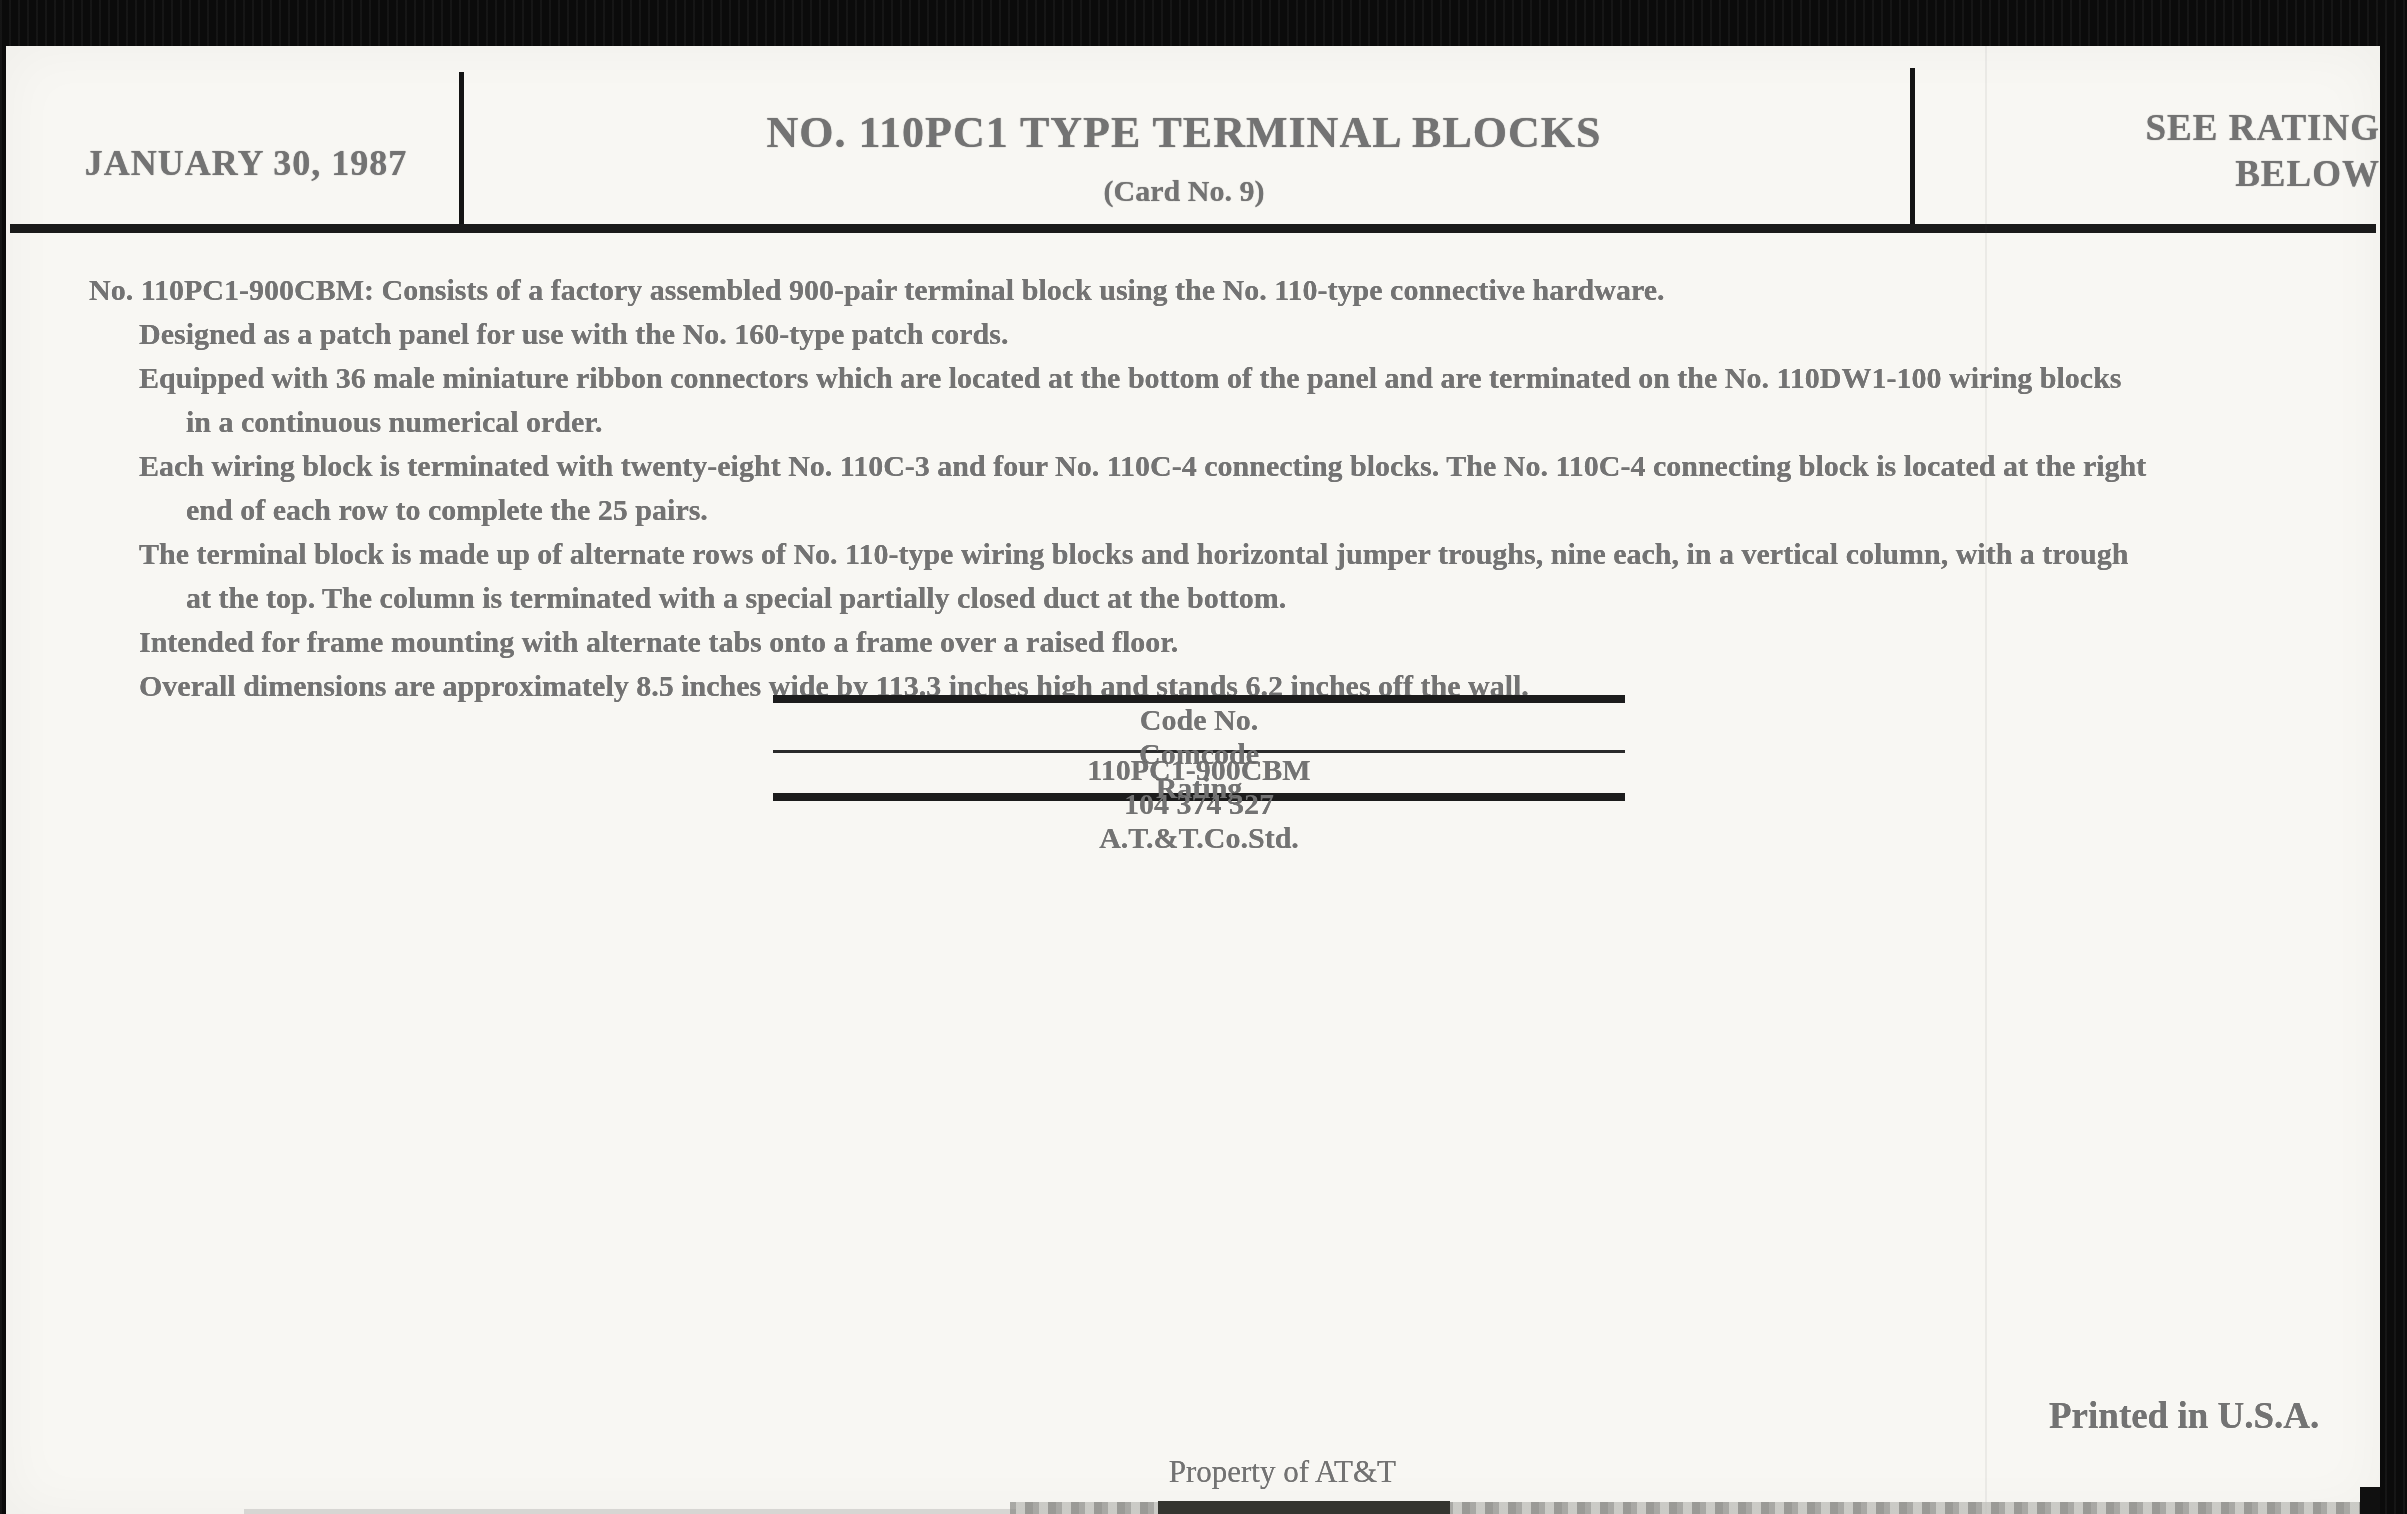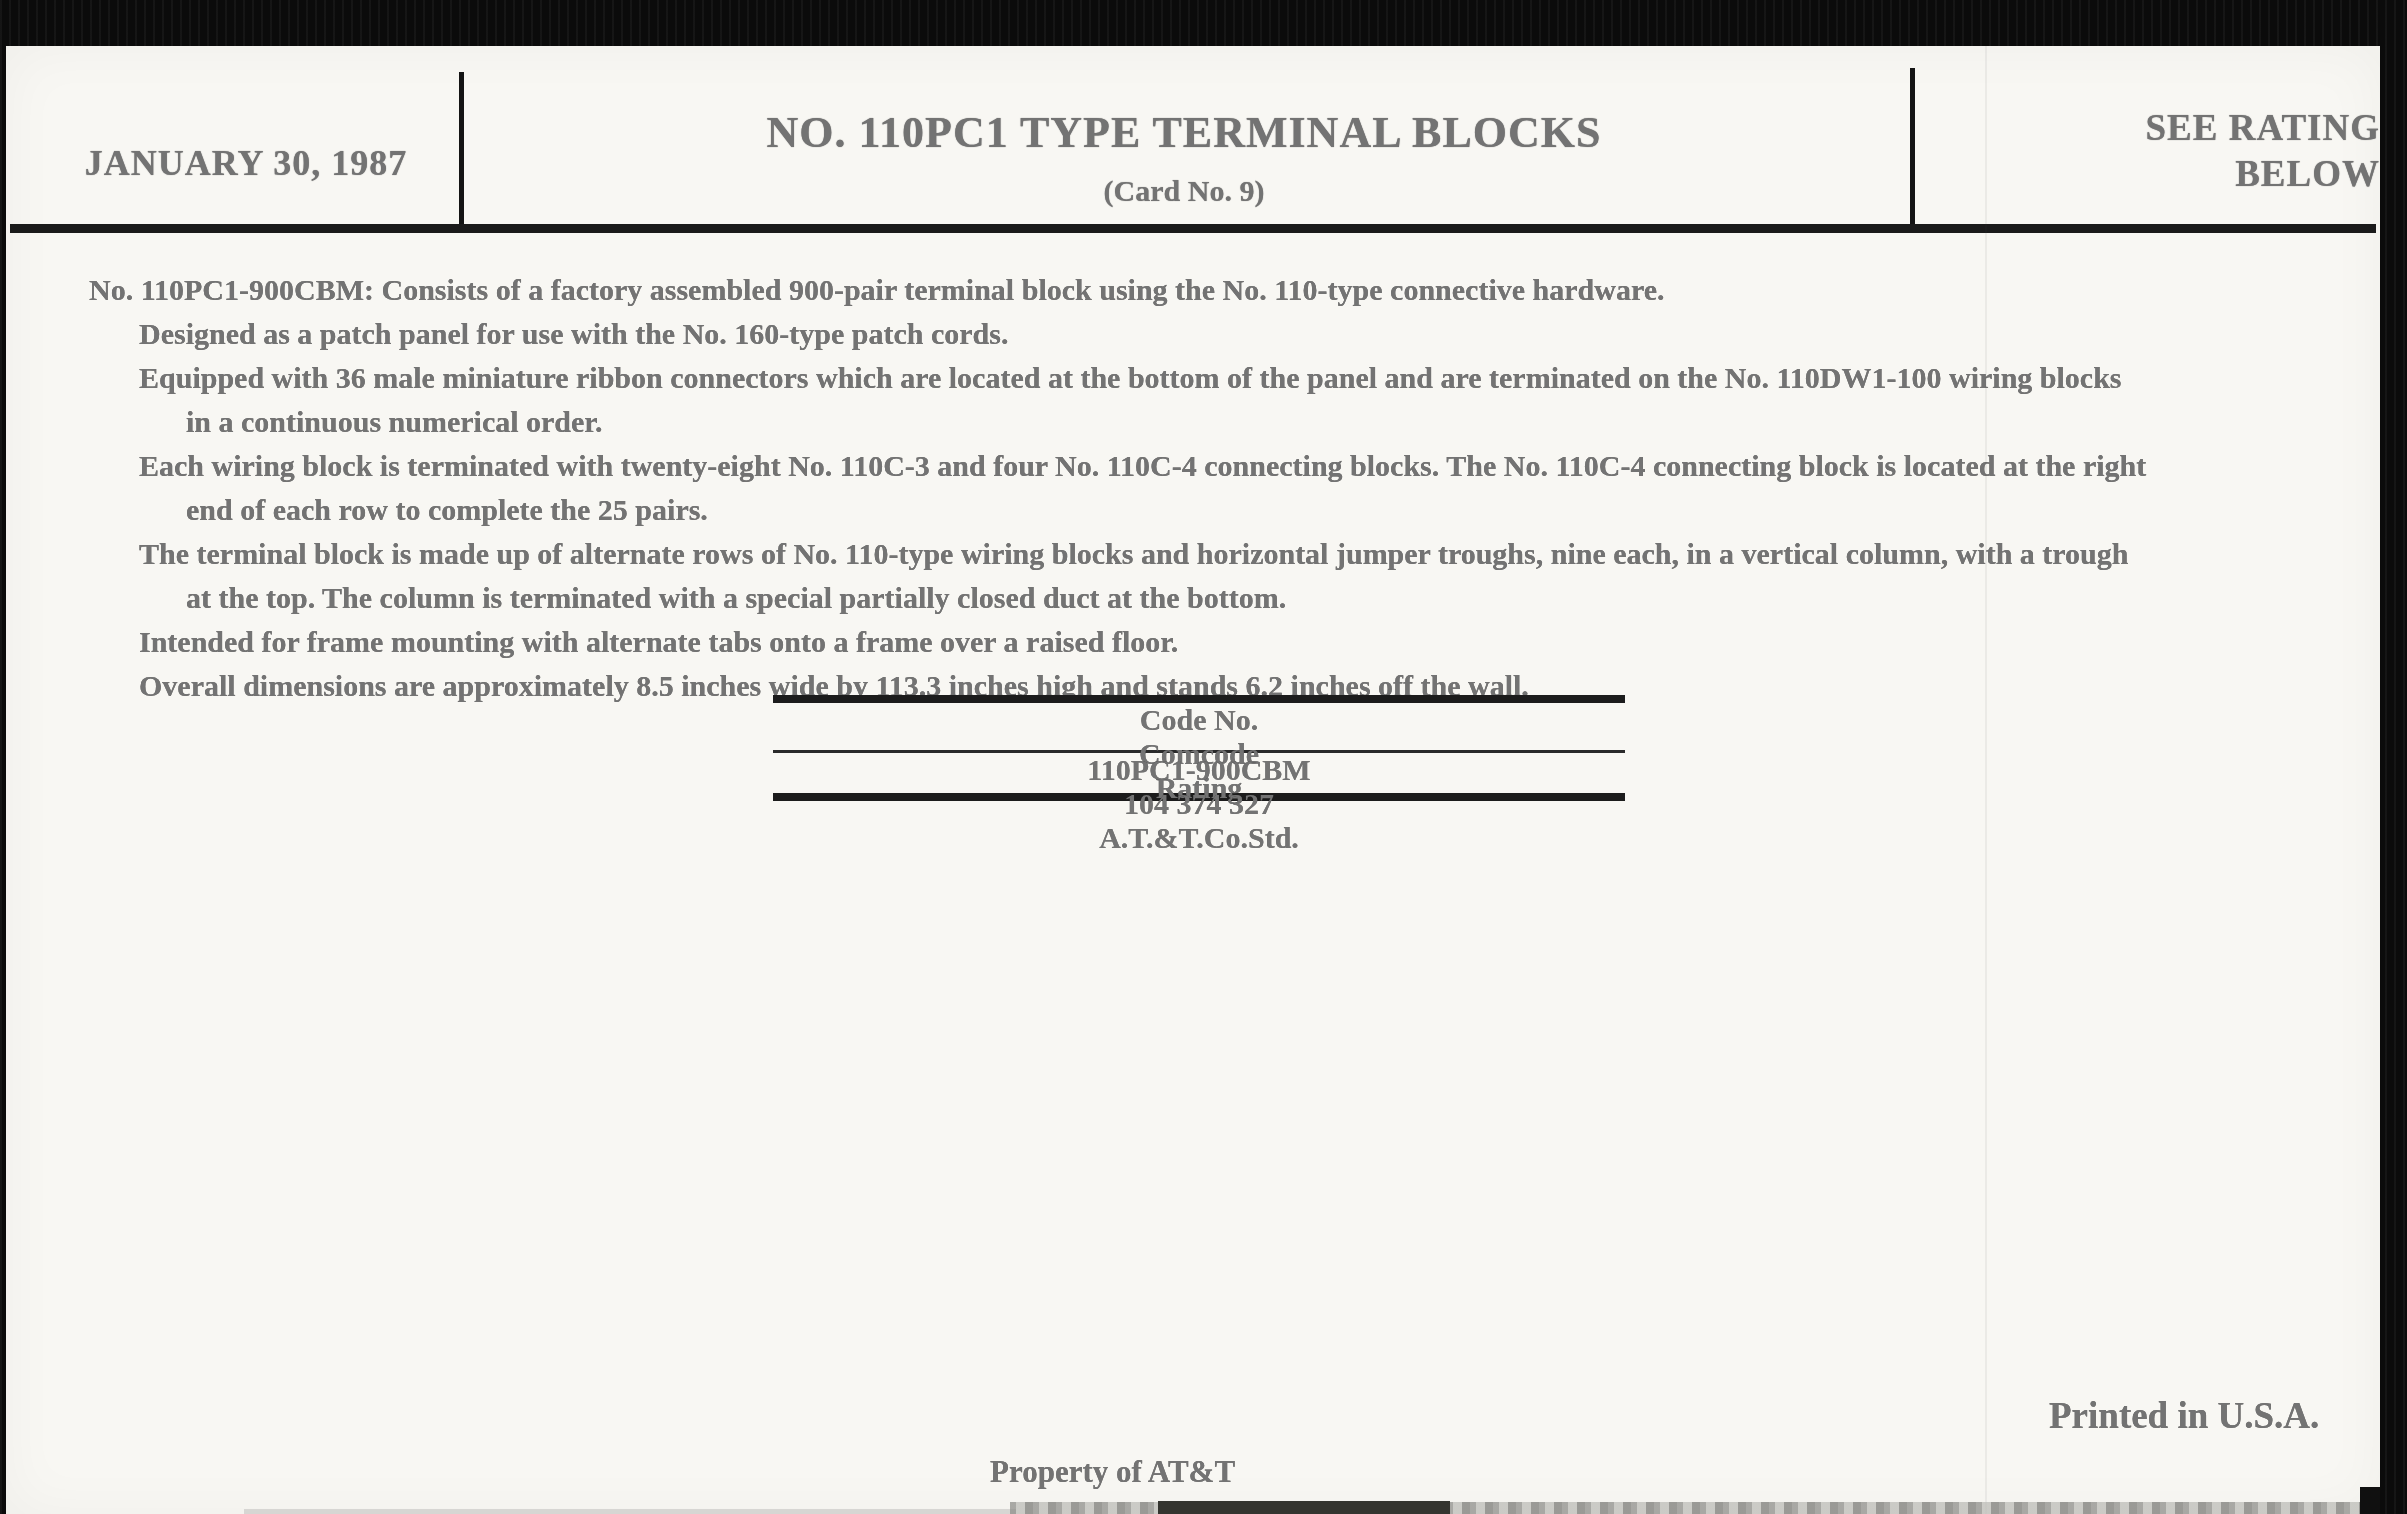--- a/index.html
+++ b/index.html
@@ -39,22 +39,22 @@
   .rtable{position:absolute;left:767px;top:649px;width:852px;}
   .tline-thick{height:8px;background:#1c1c1c;}
   .tline-thin{height:3px;background:#2a2a2a;}
   .trow{display:flex;align-items:center;flex-direction:column;}
   .trow-head{height:47px;}
   .trow-data{height:40px;}
   .tcell{text-align:center;font-size:30px;font-weight:700;white-space:nowrap;
          text-shadow:0 0 0.5px rgba(0,0,0,0.5);}
   .c1{width:337px;}.c2{width:228px;}.c3{width:288px;}
   
-  .footer-property{position:absolute;left:984px;top:1408px;width:406px;text-align:left;
-                   font-size:31px;font-weight:700;text-shadow:0 0 0.6px rgba(0,0,0,0.55);}
+  .footer-property{position:absolute;left:984px;top:1408px;width:406px;text-align:right;
+                   font-size:31px;font-weight:400;text-shadow:0 0 0.6px rgba(0,0,0,0.55);}
   .footer-printed{position:absolute;left:2043px;top:1348px;white-space:nowrap;
                   font-size:37px;font-weight:700;text-shadow:0 0 0.6px rgba(0,0,0,0.55);}
   
   .crease{position:absolute;left:1979px;top:0;height:1469px;width:2px;
           background:rgba(70,70,70,0.07);}
   .noise-strip{position:absolute;left:1004px;right:10px;bottom:0;height:13px;opacity:.75;
           background:repeating-linear-gradient(90deg,#8f8f8b 0 6px,#bdbdb8 6px 15px,#7c7c78 15px 23px);}
   .noise-strip-faint{position:absolute;left:238px;width:772px;bottom:0;height:6px;
           background:rgba(150,150,145,0.3);}
   .noise-dark{position:absolute;left:1152px;width:292px;bottom:0;height:14px;background:#34342f;}

